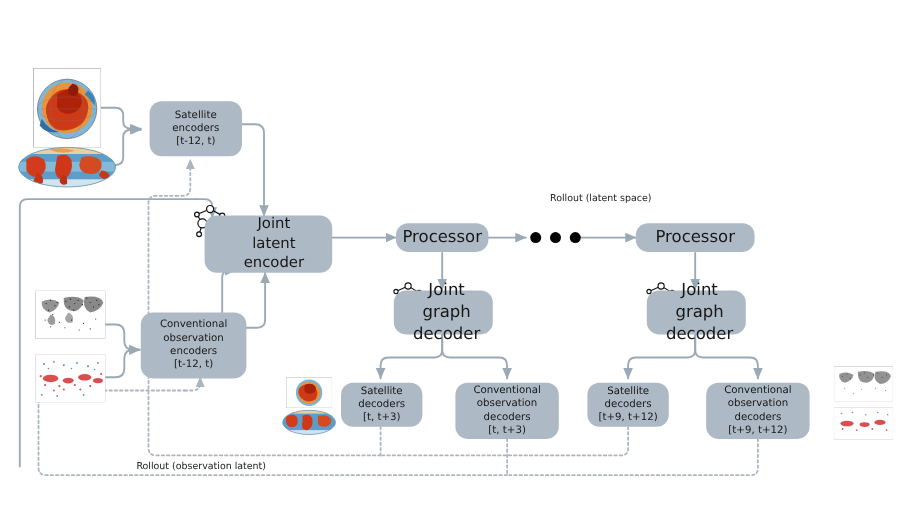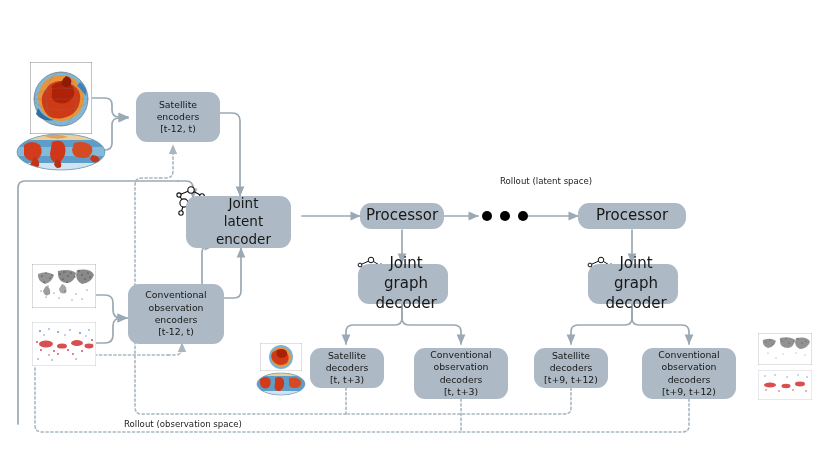--- a/index.html
+++ b/index.html
@@ -370,21 +370,21 @@
 
   <div class="node n-sm" style="left:128px;top:284px;width:96px;height:60px;">
     <span class="lbl">
       <span>Conventional</span><br>
       <span>observation</span><br>
       <span>encoders</span><br>
       <span>[t-12, t)</span>
     </span>
   </div>
 
-  <div class="node n-lg" style="left:186px;top:196px;width:105px;height:52px;">
+  <div class="node n-lg" style="left:186px;top:196px;width:116px;height:52px;">
     <span class="lbl" style="padding-left:14px;">
       <span>Joint</span><br>
       <span>latent encoder</span>
     </span>
   </div>
 
   <div class="node n-md" style="left:360px;top:203px;width:84px;height:26px;">
     <span class="lbl">Processor</span>
   </div>
 
@@ -441,15 +441,15 @@
     <span class="lbl">
       <span>Conventional</span><br>
       <span>observation</span><br>
       <span>decoders</span><br>
       <span>[t+9, t+12)</span>
     </span>
   </div>
 
   <div class="caption" style="left:456px;top:176px;margin-left:44px;">Rollout (latent space)</div>
 
-  <div class="caption" style="left:124px;top:419px;">Rollout (observation space)</div>
+  <div class="caption" style="left:124px;top:419px;">Rollout (observation latent)</div>
 
 </div>
 
 </body></html>

